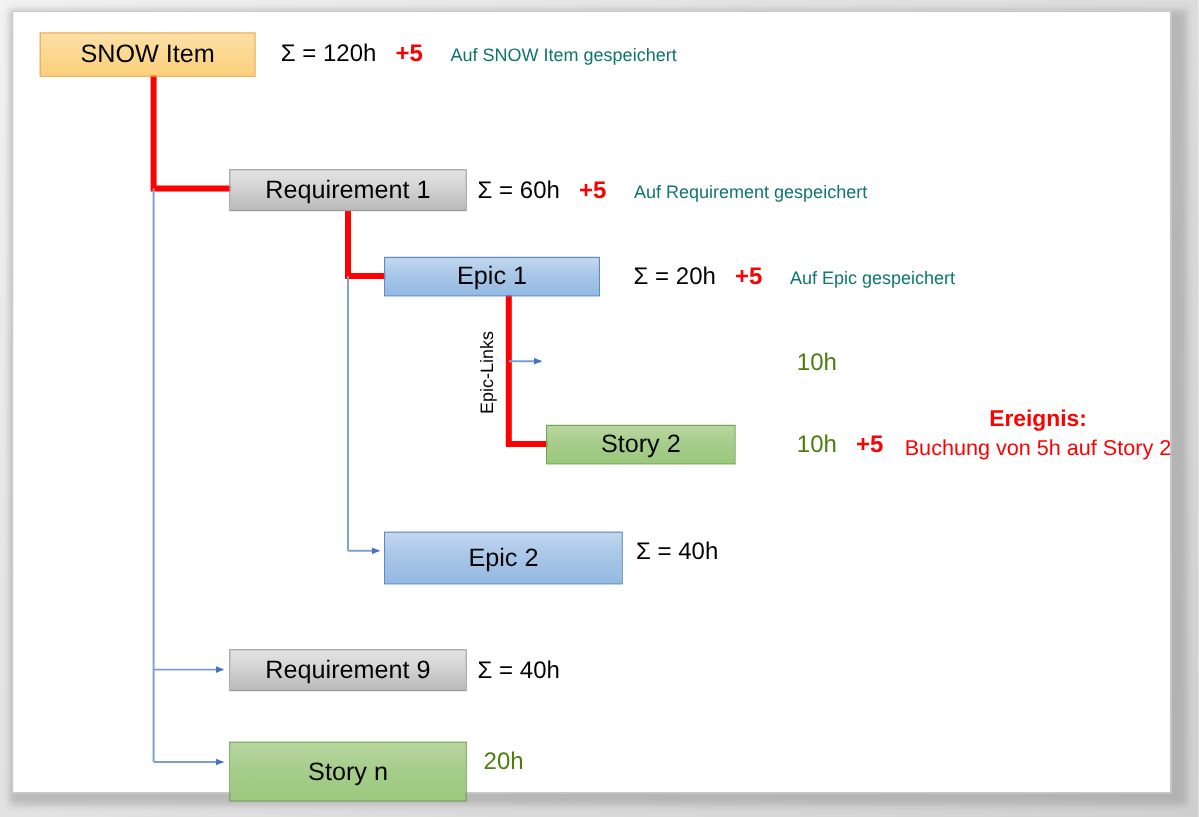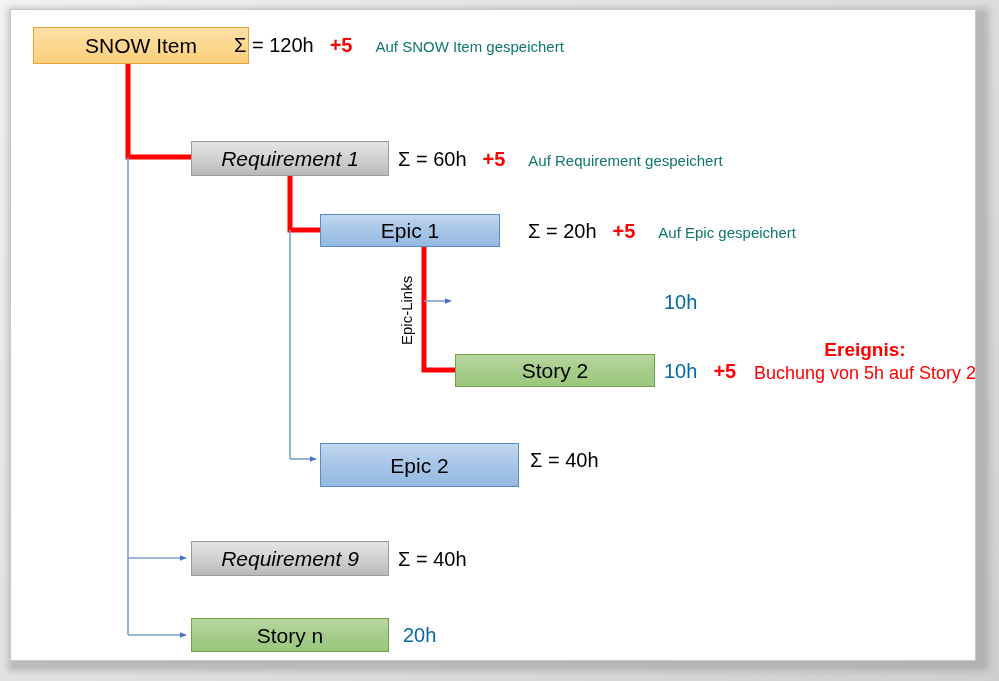--- a/index.html
+++ b/index.html
@@ -65,21 +65,20 @@
     line-height: 1;
     white-space: nowrap;
   }
   .node-orange {
     background: linear-gradient(180deg,#fde0a6 0%,#fcd992 45%,#fbcf7c 100%);
     border: 1px solid #e8a33d;
   }
   .node-gray {
     background: linear-gradient(180deg,#e4e4e4 0%,#d3d3d3 45%,#b9b9b9 100%);
     border: 1px solid #9a9a9a;
-    font-style: italic;
   }
   .node-blue {
     background: linear-gradient(180deg,#c3d7ef 0%,#a9c7e8 45%,#94b9e0 100%);
     border: 1px solid #5b8cc4;
   }
   .node-green {
     background: linear-gradient(180deg,#b9d7a0 0%,#a7cd8c 45%,#9ac87d 100%);
     border: 1px solid #71a34e;
   }
 
@@ -100,21 +99,21 @@
     color: #ff0000;
     margin-left: 4px;
   }
   .note {
     font-size: 15px;
     color: #0f766e;
     margin-left: 11px;
   }
   .hours {
     font-size: 20px;
-    color: #0369a1;
+    color: #4d7c0f;
   }
 
   .anno-row { display: flex; align-items: baseline; }
 
   
   .edge-label {
     position: absolute;
     font-size: 15px;
     color: #000000;
     transform: rotate(-90deg);
@@ -176,21 +175,21 @@
     <g>
       <path d="M290,230 L290,459" stroke="#7c9fcf" stroke-width="1.6" fill="none"></path>
       <path d="M290,459 L316,459" stroke="#7c9fcf" stroke-width="1.6" fill="none" marker-end="url(#arrow-blue)"></path>
     </g>
 
     <g>
       <path d="M424,301 L451,301" stroke="#7c9fcf" stroke-width="1.6" fill="none" marker-end="url(#arrow-blue)"></path>
     </g>
   </svg>
 
-  <div class="node node-orange" style="left:33px; top:27px; width:216px; height:37px;">
+  <div class="node node-orange" style="left:33px; top:27px; width:180px; height:37px;">
     <span>SNOW Item</span>
   </div>
   <div class="anno anno-row" style="left:234px; top:35px;">
     <span class="sum">Σ = 120h</span>
     <span class="plus">+5</span>
     <span class="note">Auf SNOW Item gespeichert</span>
   </div>
 
   <div class="node node-gray" style="left:191px; top:141px; width:198px; height:35px;">
     <span>Requirement 1</span>
@@ -212,21 +211,21 @@
 
   <div class="edge-label" style="left:398px; top:345px;">
     <span>Epic-Links</span>
   </div>
 
   <div class="anno anno-row" style="left:664px; top:292px;">
     <span class="hours">10h</span>
     <span class="plus"></span>
   </div>
 
-  <div class="node node-green" style="left:455px; top:354px; width:200px; height:33px;">
+  <div class="node node-green" style="left:455px; top:354px; width:158px; height:33px;">
     <span>Story 2</span>
   </div>
   <div class="anno anno-row" style="left:664px; top:361px;">
     <span class="hours">10h</span>
     <span class="plus">+5</span>
   </div>
 
   <div class="event" style="left:743px; top:338px; width:244px;">
     <span class="event-title">Ereignis:</span>
     <span class="event-body">Buchung von 5h auf Story 2</span>
@@ -239,20 +238,20 @@
     <span class="sum">Σ = 40h</span>
   </div>
 
   <div class="node node-gray" style="left:191px; top:541px; width:198px; height:35px;">
     <span>Requirement 9</span>
   </div>
   <div class="anno anno-row" style="left:398px; top:549px;">
     <span class="sum">Σ = 40h</span>
   </div>
 
-  <div class="node node-green" style="left:191px; top:618px; width:198px; height:34px;">
+  <div class="node node-green" style="left:191px; top:618px; width:198px; height:50px;">
     <span>Story n</span>
   </div>
   <div class="anno anno-row" style="left:403px; top:625px;">
     <span class="hours">20h</span>
   </div>
 
 </div>
 
 </body></html>

